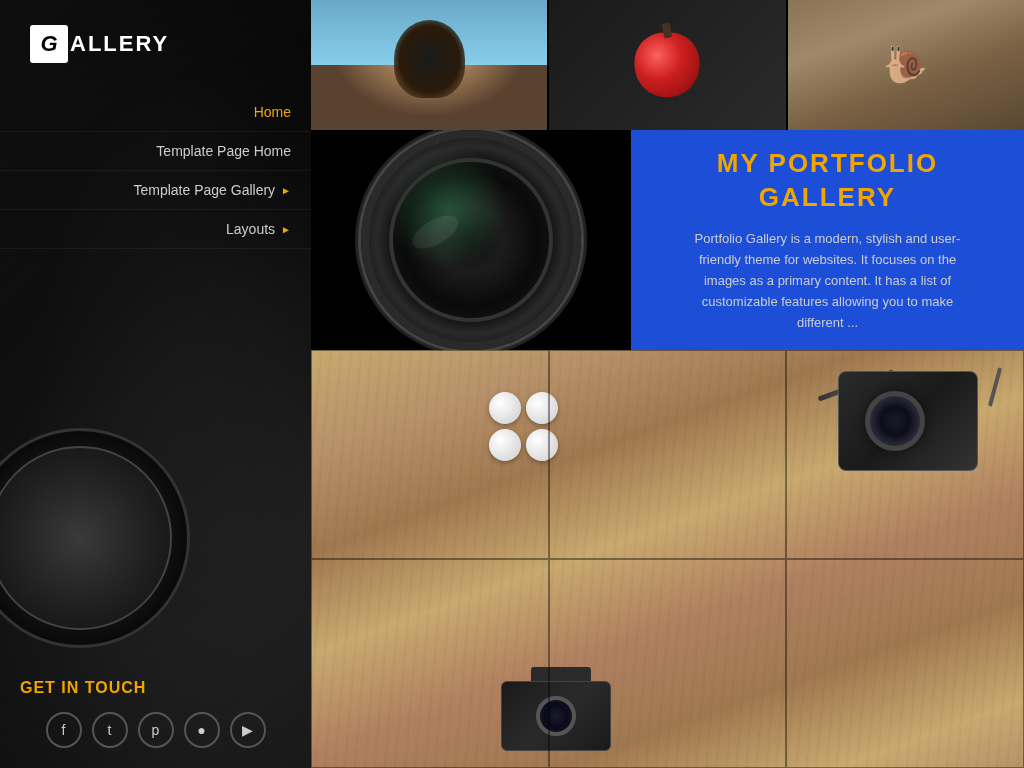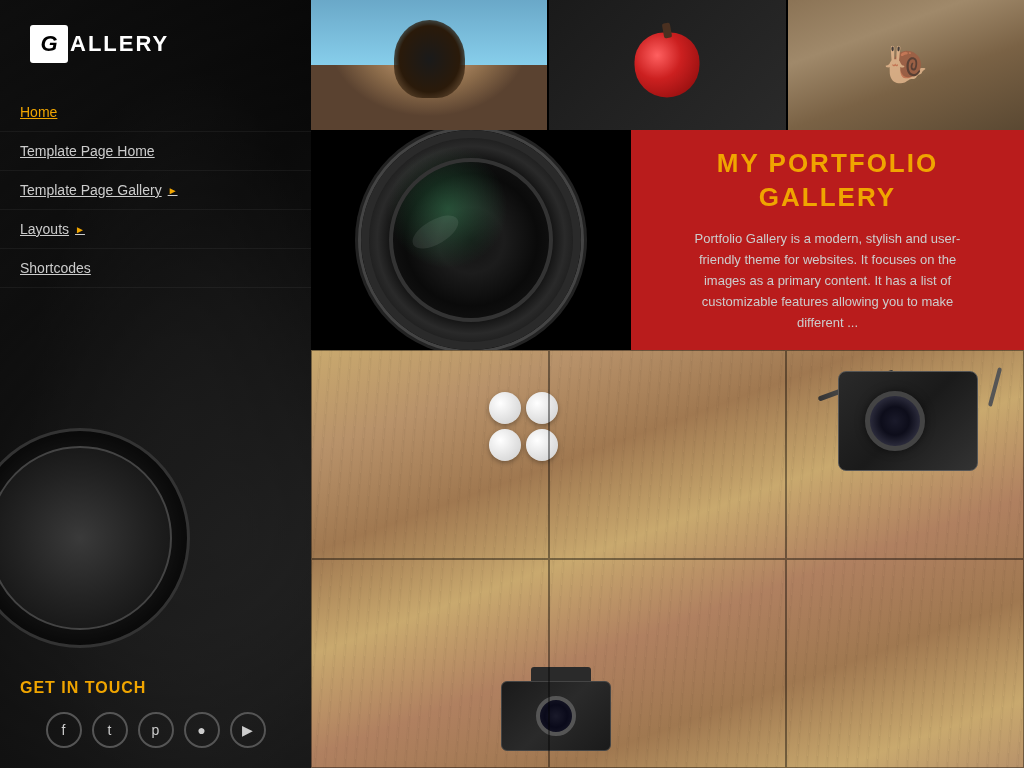--- a/index.html
+++ b/index.html
@@ -114,23 +114,22 @@
     .nav-item {
       padding: 11px 20px;
       text-align: center;
       font-size: 14px;
       color: #ccc;
       cursor: pointer;
       border-bottom: 1px solid rgba(255,255,255,0.05);
       transition: color 0.2s;
       display: flex;
       align-items: center;
-      justify-content: flex-start;
+      justify-content: flex-end;
       gap: 6px;
-      text-decoration: underline;
     }
 
     .nav-item.active {
       color: #f0a500;
     }
 
     .nav-arrow {
       font-size: 10px;
       color: #f0a500;
     }
@@ -320,21 +319,21 @@
       top: 40%; left: 20%;
       width: 25%;
       height: 12%;
       background: rgba(255,255,255,0.08);
       border-radius: 50%;
       transform: rotate(-30deg);
     }
 
     .portfolio-text-panel {
       flex: 1;
-      background: #b91c1c;
+      background: #1d4ed8;
       display: flex;
       flex-direction: column;
       align-items: center;
       justify-content: center;
       padding: 20px 30px;
       text-align: center;
     }
 
     .portfolio-title {
       color: #f0a500;
@@ -525,23 +524,20 @@
         <span>Template Page Home</span>
       </div>
       <div class="nav-item">
         <span>Template Page Gallery</span>
         <span class="nav-arrow">►</span>
       </div>
       <div class="nav-item">
         <span>Layouts</span>
         <span class="nav-arrow">►</span>
       </div>
-      <div class="nav-item">
-        <span>Shortcodes</span>
-      </div>
     </nav>
 
     <div class="social-area">
       <div class="get-in-touch">GET IN TOUCH</div>
       <div class="social-icons">
         <div class="social-icon">f</div>
         <div class="social-icon">t</div>
         <div class="social-icon">p</div>
         <div class="social-icon">●</div>
         <div class="social-icon">▶</div>

